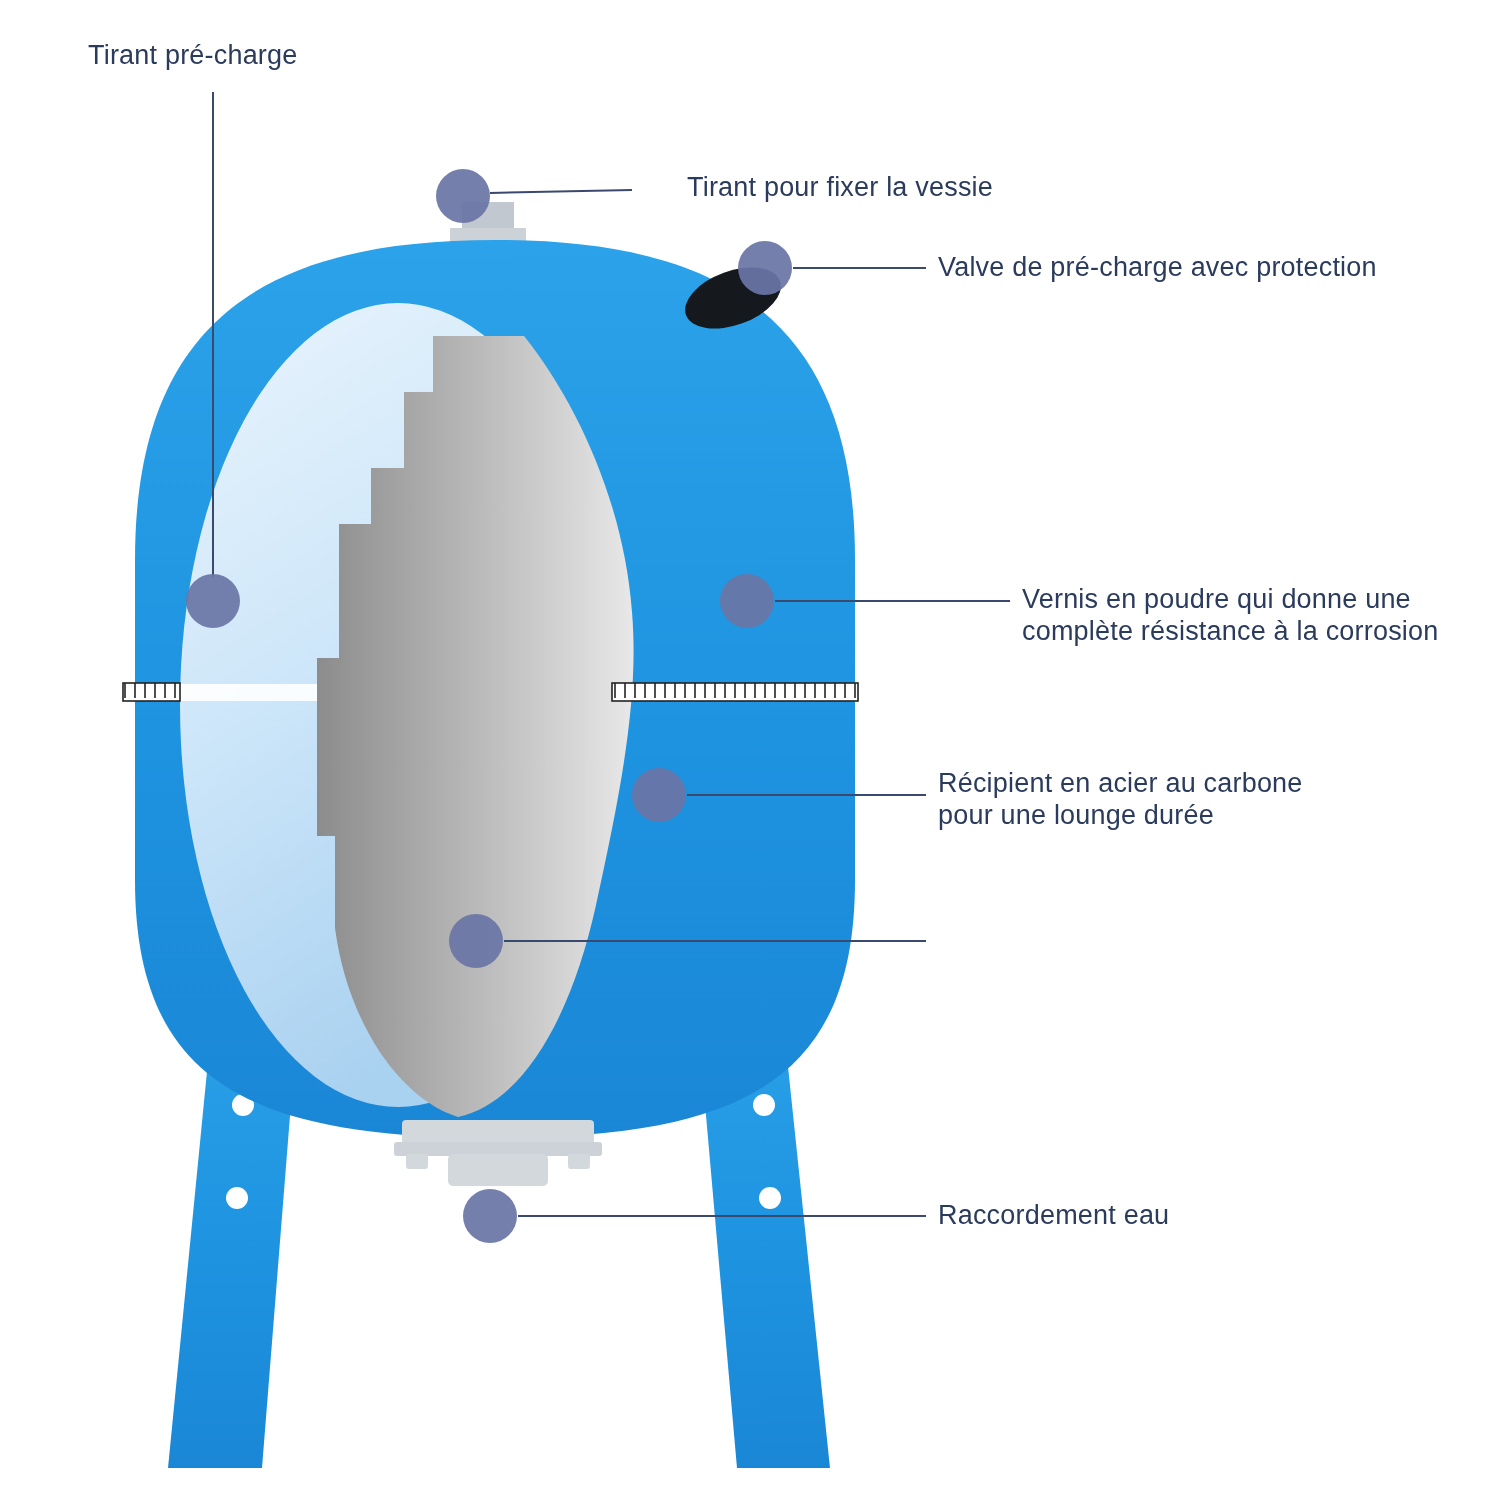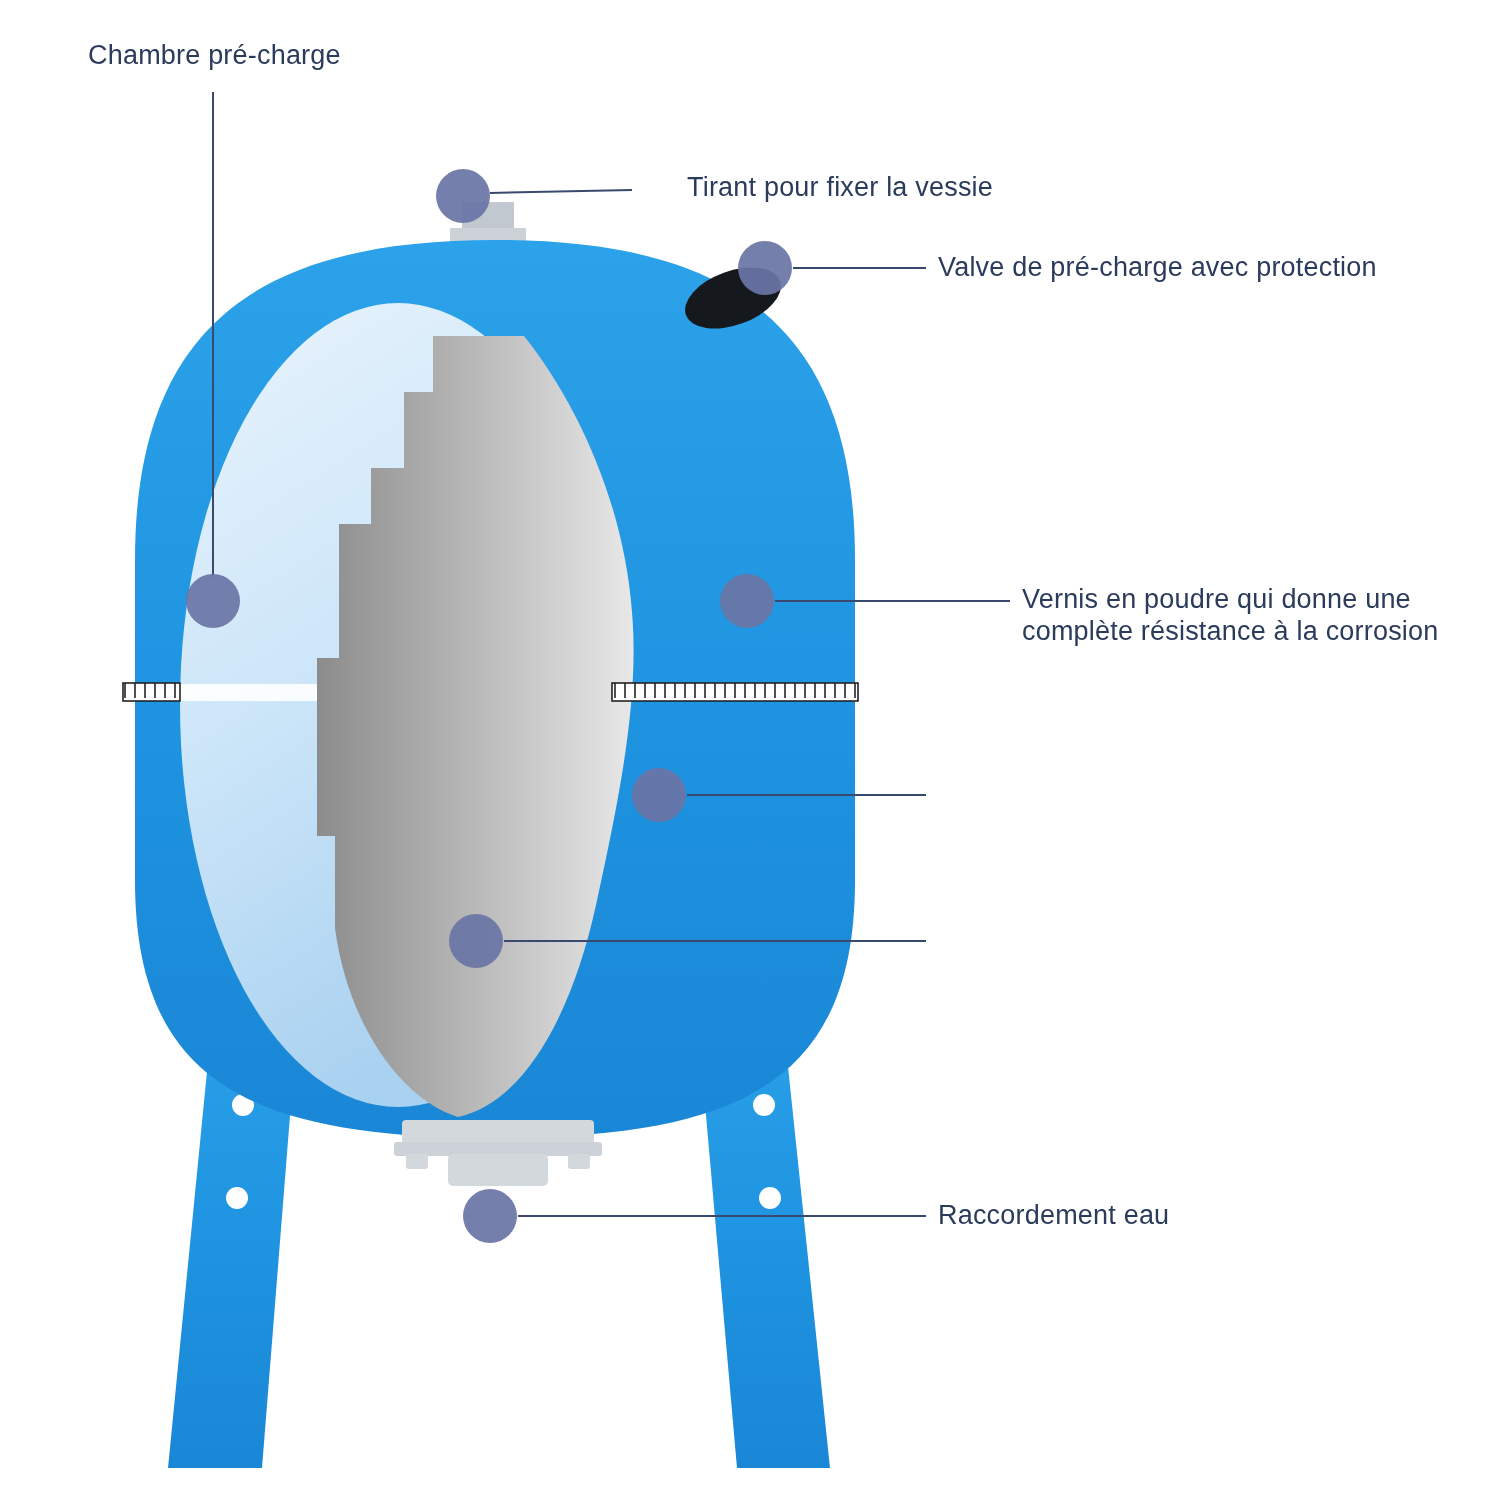--- a/index.html
+++ b/index.html
@@ -126,26 +126,28 @@
       <circle cx="463" cy="196" r="27"></circle>
       <circle cx="765" cy="268" r="27"></circle>
       <circle cx="213" cy="601" r="27"></circle>
       <circle cx="747" cy="601" r="27"></circle>
       <circle cx="659" cy="795" r="27"></circle>
       <circle cx="476" cy="941" r="27"></circle>
       <circle cx="490" cy="1216" r="27"></circle>
     </g>
   </svg>
 
-  <div class="callout-label" style="left:88px;  top:40px;">Chambre pré-charge</div>
+  <div class="callout-label" style="left:88px;  top:40px;">Tirant pré-charge</div>
 
   <div class="callout-label" style="left:645px; top:172px;margin-left:42px;">Tirant pour fixer la vessie</div>
 
   <div class="callout-label" style="left:1022px; top:584px;">Vernis en poudre qui donne une
 complète résistance à la corrosion</div>
 
   <div class="callout-label" style="left:938px; top:252px;">Valve de pré-charge avec protection</div>
 
+  <div class="callout-label" style="left:938px; top:768px;">Récipient en acier au carbone
+pour une lounge durée</div>
 
 
   <div class="callout-label" style="left:938px; top:1200px;text-align:right;">Raccordement eau</div>
 
 </div>
 
 </body></html>

